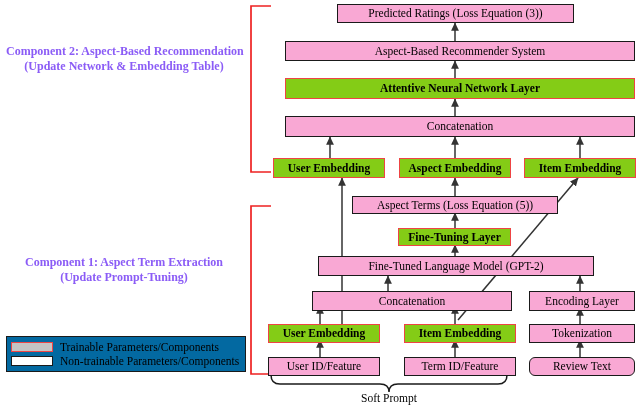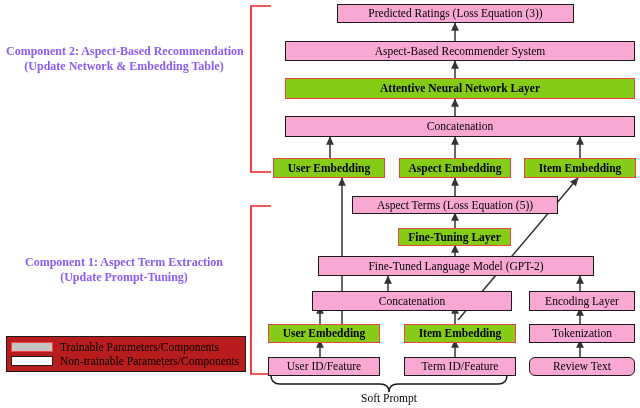--- a/index.html
+++ b/index.html
@@ -50,21 +50,21 @@
     left: 0;
     top: 0;
     width: 640px;
     height: 408px;
     pointer-events: none;
   }
   .legend {
     position: absolute;
     box-sizing: border-box;
     border: 1.4px solid #1a1a1a;
-    background: #b91c1c;
+    background: #0369a1;
     padding: 3px 5px 14px 4px;
   }
   .legend-row {
     display: flex;
     align-items: center;
     height: 14px;
   }
   .swatch {
     box-sizing: border-box;
     width: 42px;

